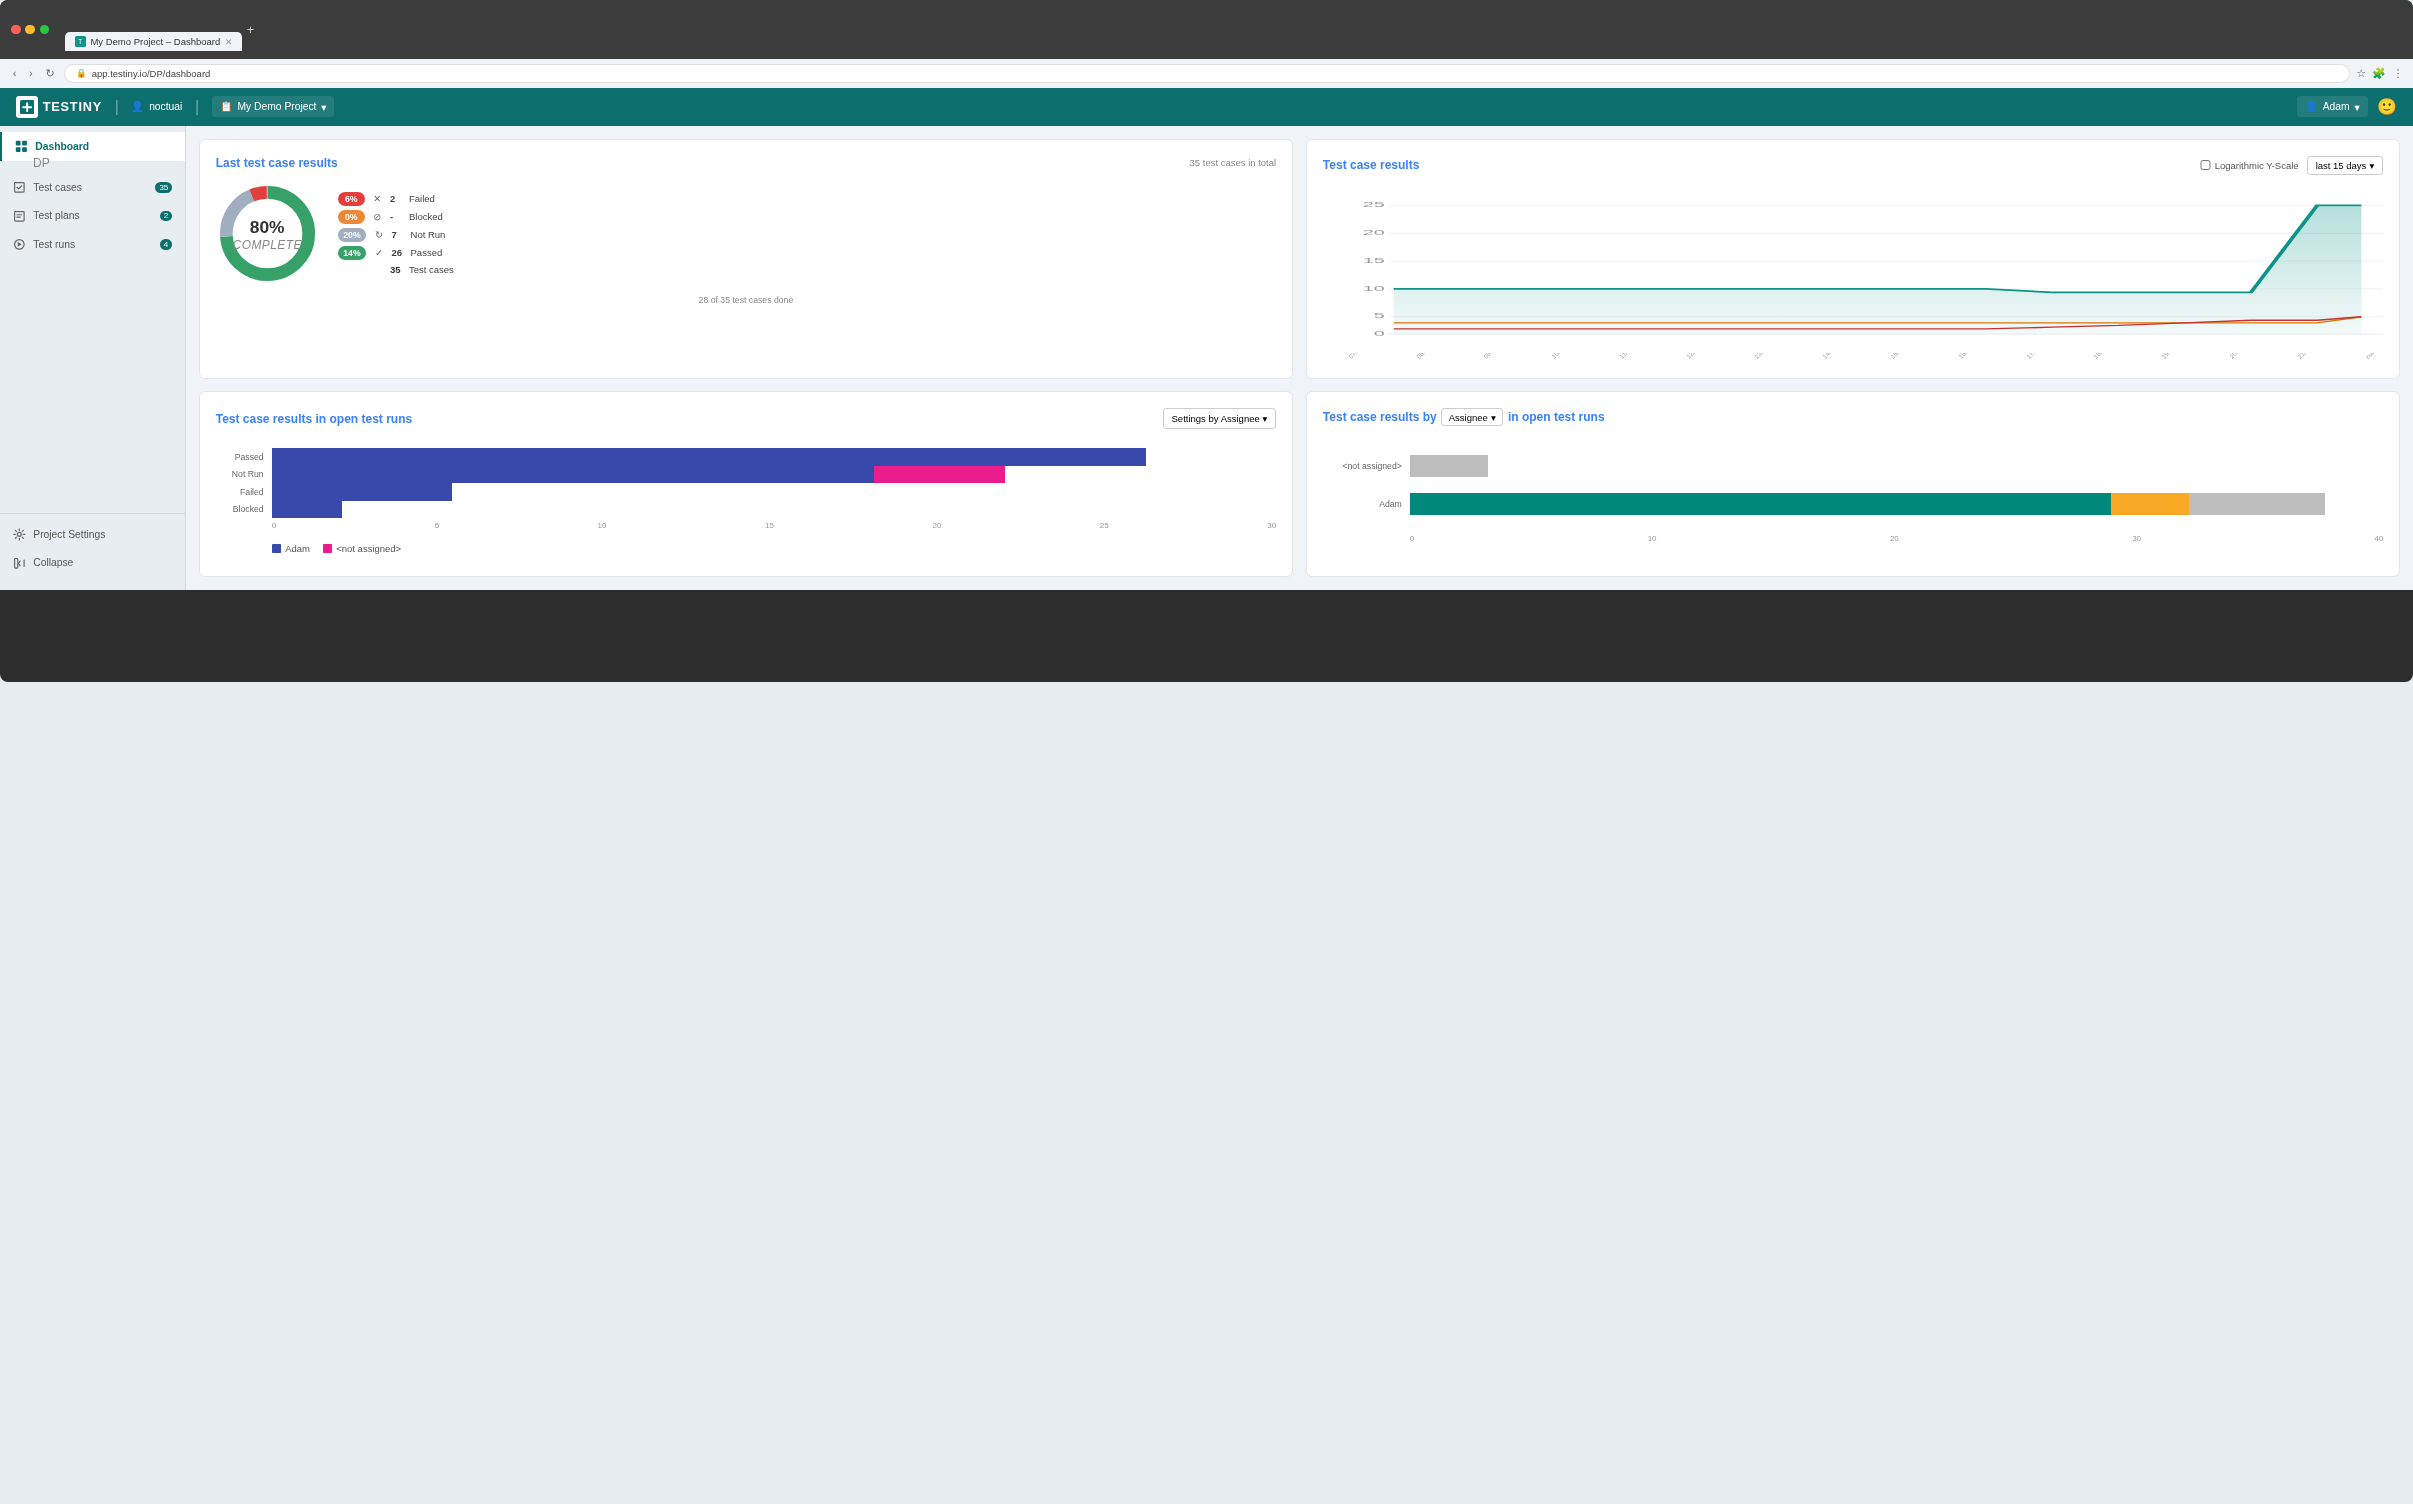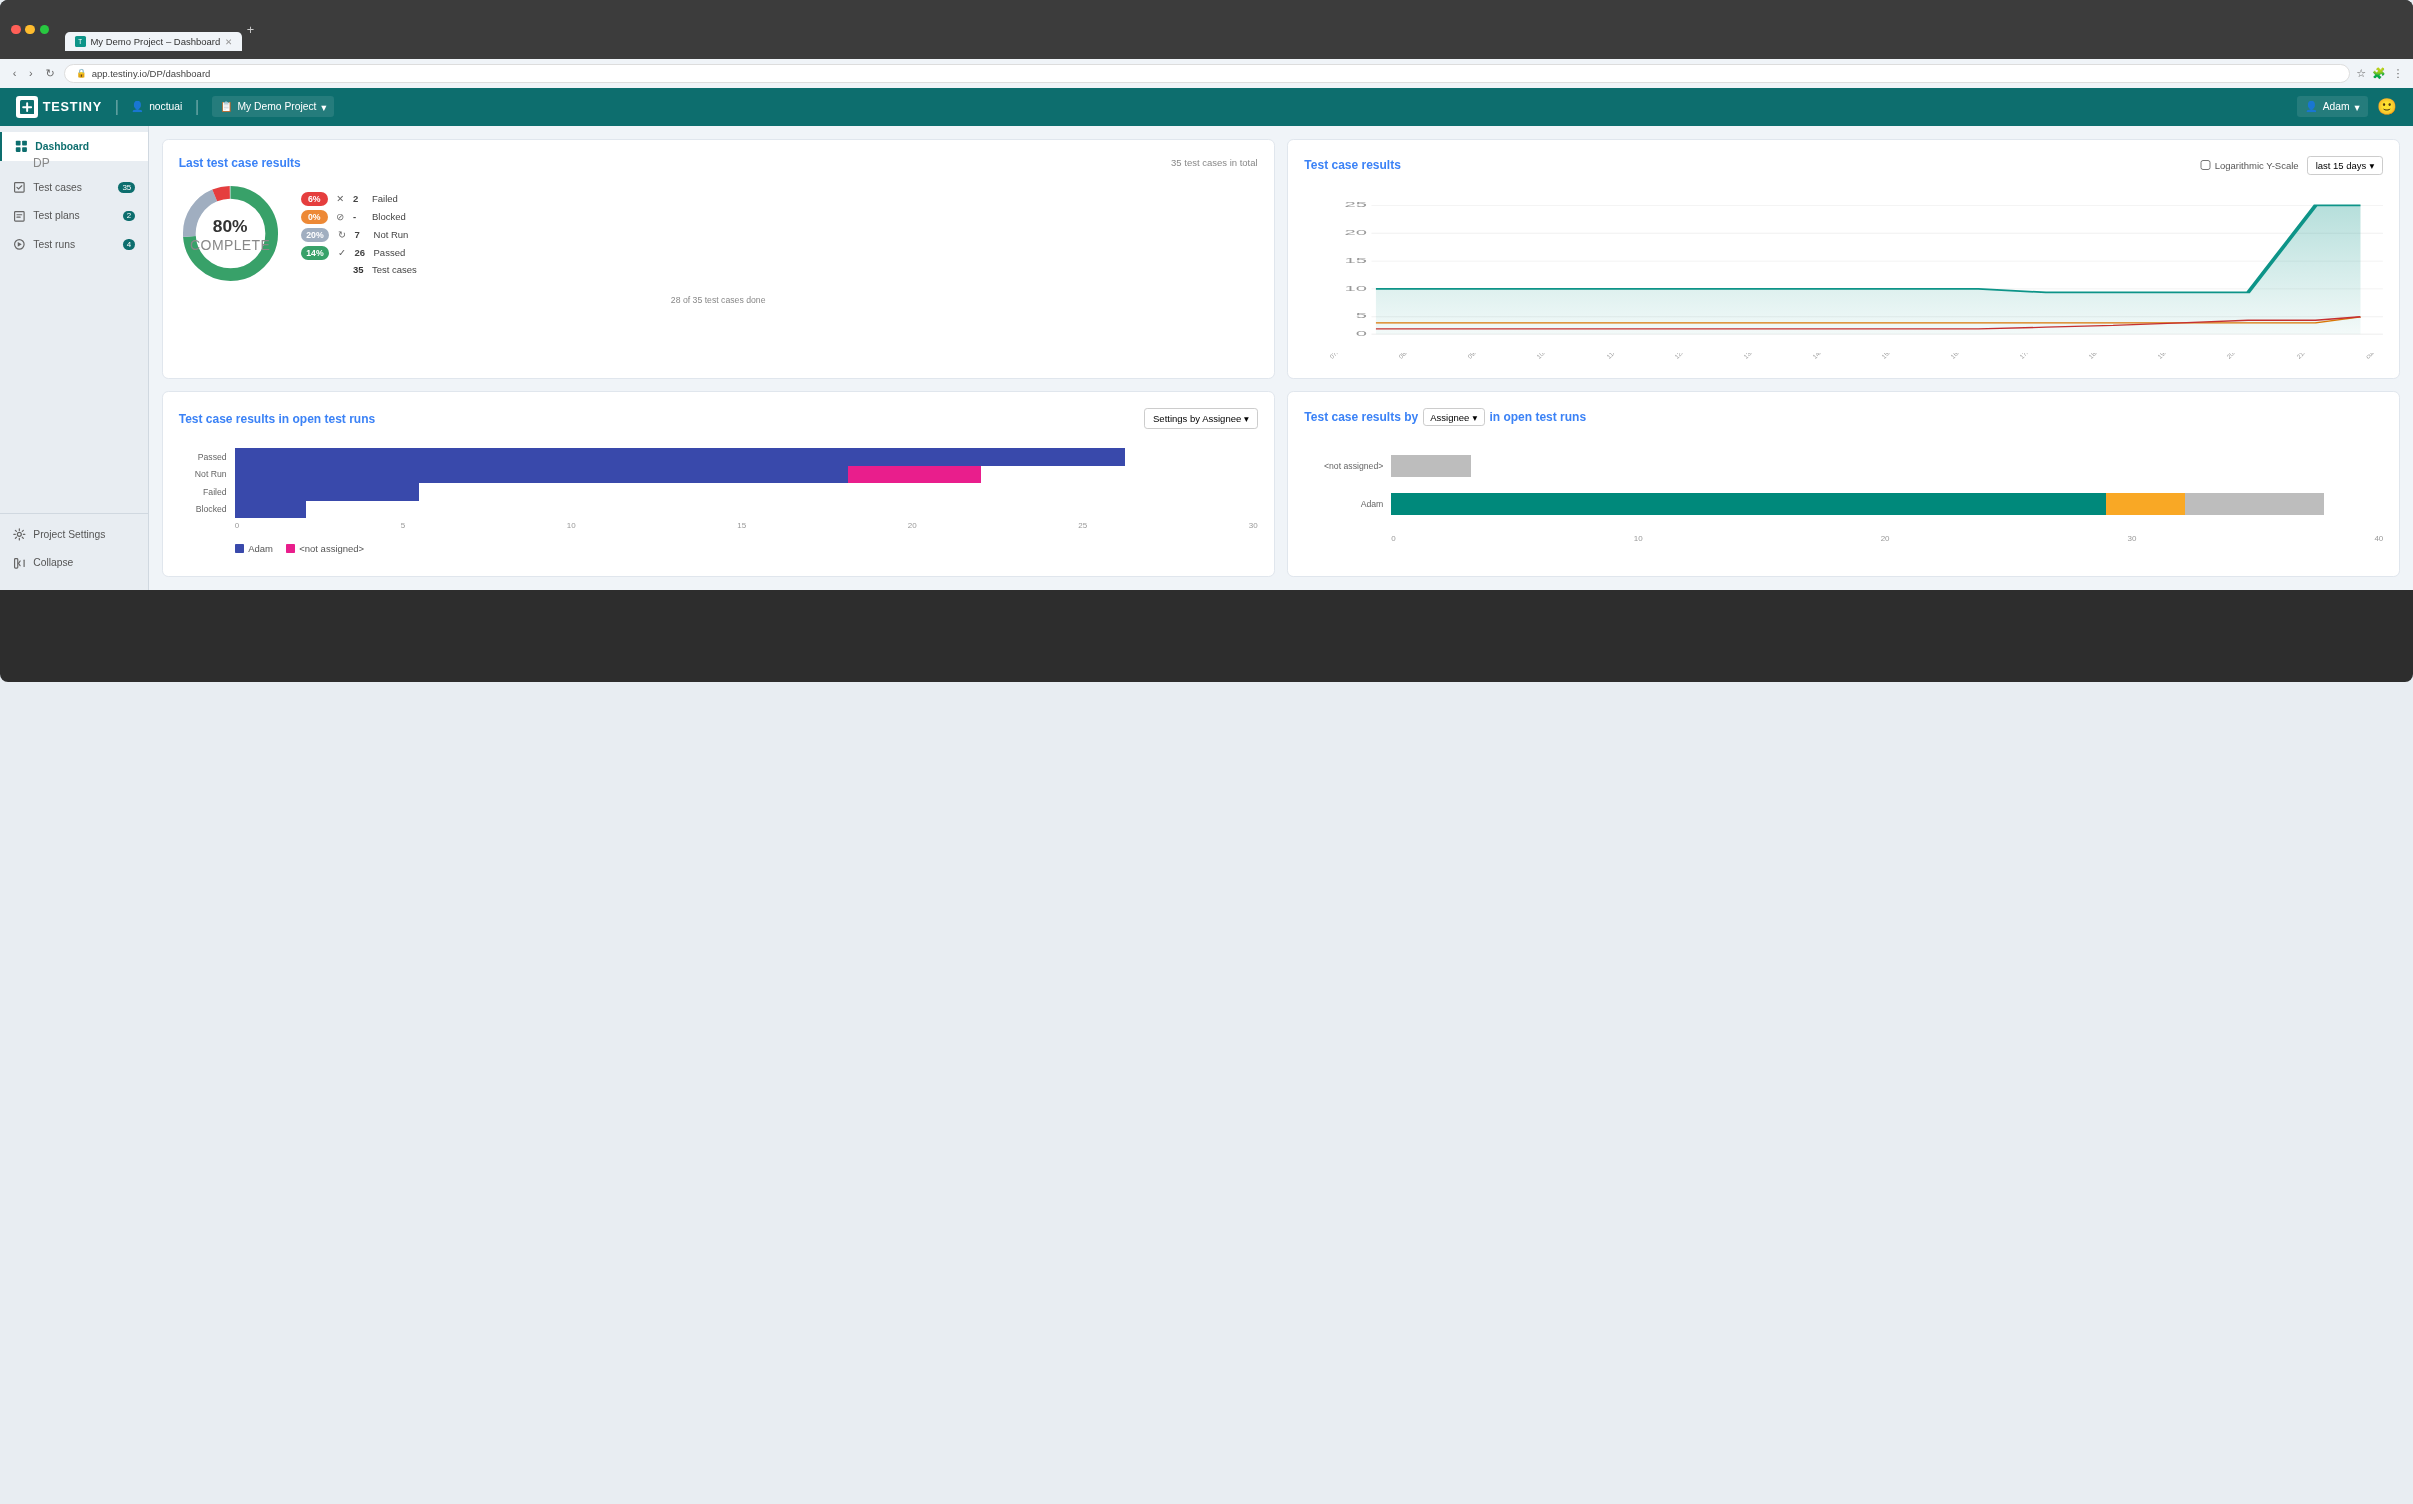--- a/index.html
+++ b/index.html
@@ -36,21 +36,21 @@
     .workspace-btn { display: flex; align-items: center; gap: 4.8px; color: white; font-size: 10.3px; cursor: pointer; }
     .project-btn { display: flex; align-items: center; gap: 4.8px; color: white; font-size: 10.3px; cursor: pointer; background: rgba(255,255,255,0.1); padding: 4px 8px; border-radius: 3.2px; }
     .header-right { display: flex; align-items: center; gap: 9.5px; }
     .user-btn { display: flex; align-items: center; gap: 4.8px; color: white; font-size: 10.3px; cursor: pointer; background: rgba(255,255,255,0.1); padding: 4px 8px; border-radius: 3.2px; }
     .emoji-btn { font-size: 16px; cursor: pointer; }
 
     
     .main-layout { display: flex; flex: 1; overflow: hidden; }
 
     
-    .sidebar { width: 149px; background: #e8edf2; border-right: 0.8px solid #d0d8e0; padding: 6.3px 0; display: flex; flex-direction: column; }
+    .sidebar { width: 186px; background: #e8edf2; border-right: 0.8px solid #d0d8e0; padding: 6.3px 0; display: flex; flex-direction: column; }
     .sidebar-item { display: flex; align-items: center; gap: 6.3px; padding: 7.1px 12.7px; cursor: pointer; color: #555; font-size: 10.3px; }
     .sidebar-item.active { background: white; color: #0d6e6e; font-weight: 600; border-left: 2.4px solid #0d6e6e; }
     .sidebar-item-icon { width: 14.3px; height: 14.3px; display: flex; align-items: center; justify-content: center; flex-shrink: 0; }
     .sidebar-badge { background: #0d6e6e; color: white; font-size: 8px; padding: 0.8px 4px; border-radius: 8px; margin-left: auto; }
     .sidebar-sub { font-size: 12px; color: #888; padding-left: 33px; margin-top: -4.8px; padding-bottom: 3.2px; }
     .sidebar-spacer { flex: 1; }
     .sidebar-bottom { padding: 6.3px 0; border-top: 0.8px solid #d0d8e0; }
 
     
     .content { flex: 1; padding: 12.7px; overflow: auto; display: grid; grid-template-columns: 1fr 1fr; grid-template-rows: auto auto; gap: 12.7px; }
@@ -61,21 +61,21 @@
     
     .card-header { display: flex; justify-content: space-between; align-items: center; margin-bottom: 12.7px; }
     .card-title { font-size: 12px; font-weight: 600; color: #3b82f6; }
     .card-subtitle { font-size: 9.5px; color: #888; }
 
     
     .donut-section { display: flex; align-items: center; gap: 19px; }
     .donut-container { position: relative; width: 103px; height: 103px; flex-shrink: 0; }
     .donut-label { position: absolute; top: 50%; left: 50%; transform: translate(-50%, -50%); text-align: center; }
     .donut-percent { font-size: 17.4px; font-weight: 700; color: #333; display: block; }
-    .donut-text { font-size: 14px; color: #888; text-transform: uppercase; letter-spacing: 0.4px; }
+    .donut-text { font-size: 12px; color: #888; text-transform: uppercase; letter-spacing: 0.4px; font-style: italic; }
     .donut-done { font-size: 8.7px; color: #888; margin-top: 6.3px; text-align: center; }
 
     .legend { display: flex; flex-direction: column; gap: 4.8px; }
     .legend-item { display: flex; align-items: center; gap: 6.3px; font-size: 9.5px; color: #444; }
     .legend-badge { padding: 1.6px 5.6px; border-radius: 8px; font-size: 8.7px; font-weight: 600; color: white; min-width: 27px; text-align: center; }
     .legend-badge.red { background: #e53e3e; }
     .legend-badge.orange { background: #ed8936; }
     .legend-badge.gray { background: #a0aec0; }
     .legend-badge.green { background: #38a169; }
     .legend-icon { width: 12.7px; text-align: center; color: #666; }

